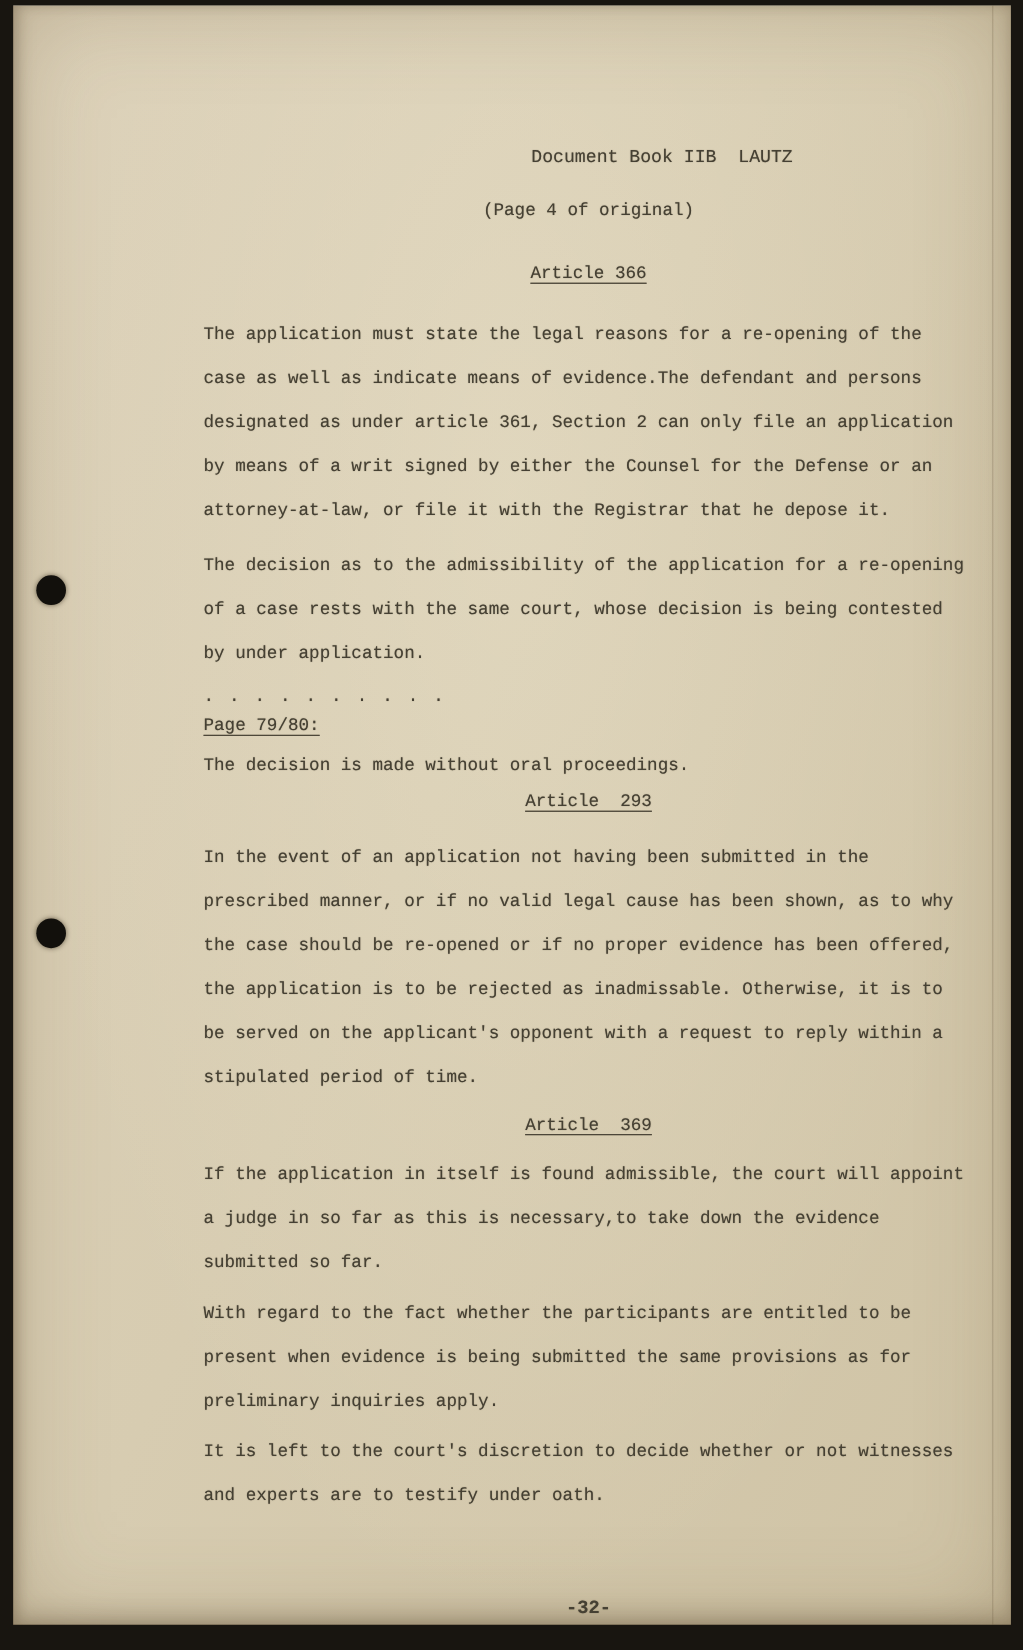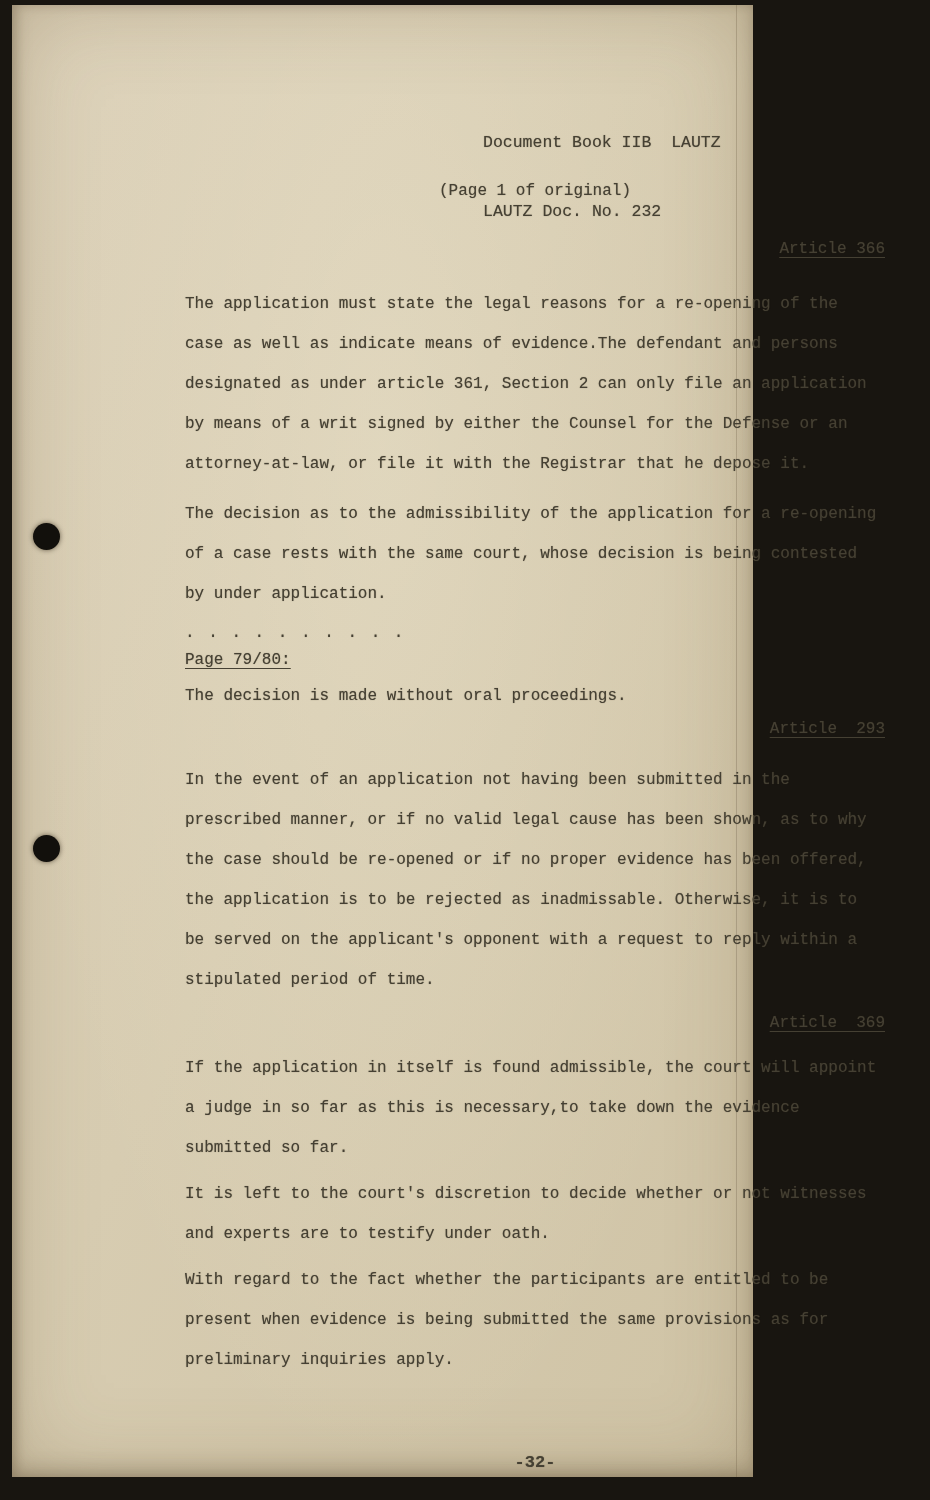--- a/index.html
+++ b/index.html
@@ -4,21 +4,21 @@
 <style>
   html, body { margin: 0; padding: 0; }
   body {
     width: 930px; height: 1500px;
     position: relative; overflow: hidden;
     background: #181510;
     font-family: "Liberation Mono", "DejaVu Sans Mono", monospace;
   }
   .paper {
     position: absolute; left: 12px; top: 5px;
-    width: 741px; height: 1472px;
+    width: 907px; height: 1472px;
     background:
       radial-gradient(ellipse at 50% 30%, rgba(255,250,230,0.22), rgba(0,0,0,0) 72%),
       linear-gradient(115deg, #dcd1b9 0%, #d7ccb1 45%, #cfc3a5 100%);
     box-shadow: inset 0 0 85px rgba(110,90,55,0.28), inset 0 -8px 20px rgba(60,45,25,0.25), inset 4px 0 10px rgba(60,45,25,0.18);
     color: #454033;
   }
   .edge-line {
     position: absolute; right: 16px; top: 0; width: 1px; height: 100%;
     background: rgba(90,75,50,0.25);
   }
@@ -31,21 +31,21 @@
   .hole-bottom { top: 830px; }
 
   .txt { white-space: pre-wrap; text-shadow: 0 0 1px rgba(75,66,50,0.55); }
 
   .header { position: absolute; left: 471px; top: 80px; font-size: 16.5px; line-height: 23px; }
 
   .flow { position: absolute; left: 173px; top: 165px; width: 700px; font-size: 16px; }
 
   .note { text-align: center; margin-top: 10px; line-height: 22px; }
 
-  .art-head { text-align: right; line-height: 22px; }
+  .art-head { text-align: center; line-height: 22px; }
   .u { text-decoration: underline; text-underline-offset: 4px; }
 
   .h366 { margin-top: 36px; }
   .h367 { margin-top: 4px; }
   .h368 { margin-top: 10px; }
   .h369 { margin-top: 12px; }
 
   .para { line-height: 40px; }
   .p366 { margin-top: 24px; }
   .p367 { margin-top: 10px; }
@@ -68,26 +68,25 @@
 
 <div class="paper">
 
   <div class="edge-line"></div>
 
   <div class="hole hole-top"></div>
   <div class="hole hole-bottom"></div>
 
   <div class="header txt">
     <div>Document Book IIB  LAUTZ</div>
-    <div>LAUTZ Doc. No. 232</div>
   </div>
 
   <div class="flow">
 
-    <div class="note txt">(Page 1 of original)</div>
+    <div class="note txt">(Page 4 of original)</div>
 
     <div class="art-head h366">
       <span class="u txt">Article 366</span>
     </div>
     <div class="para p366 txt">The application must state the legal reasons for a re-opening of the case as well as indicate means of evidence.The defendant and persons designated as under article 361, Section 2 can only file an application by means of a writ signed by either the Counsel for the Defense or an attorney-at-law, or file it with the Registrar that he depose it.</div>
 
     <div class="para p367 txt">The decision as to the admissibility of the application for a re-opening of a case rests with the same court, whose decision is being contested by under application.</div>
 
     <div class="dots txt">. . . . . . . . . .</div>
 
@@ -98,20 +97,20 @@
 
     <div class="art-head h368">
       <span class="u txt">Article  293</span>
     </div>
     <div class="para p368 txt">In the event of an application not having been submitted in the prescribed manner, or if no valid legal cause has been shown, as to why the case should be re-opened or if no proper evidence has been offered, the application is to be rejected as inadmissable. Otherwise, it is to be served on the applicant's opponent with a request to reply within a stipulated period of time.</div>
 
     <div class="art-head h369">
       <span class="u txt">Article  369</span>
     </div>
     <div class="para p369a txt">If the application in itself is found admissible, the court will appoint a judge in so far as this is necessary,to take down the evidence submitted so far.</div>
+    <div class="para p369c txt">With regard to the fact whether the participants are entitled to be present when evidence is being submitted the same provisions as for preliminary inquiries apply.</div>
     <div class="para p369b txt">It is left to the court's discretion to decide whether or not witnesses and experts are to testify under oath.</div>
-    <div class="para p369c txt">With regard to the fact whether the participants are entitled to be present when evidence is being submitted the same provisions as for preliminary inquiries apply.</div>
 
   </div>
 
   <div class="pagenum txt">-32-</div>
 
 </div>
 
 </body></html>

